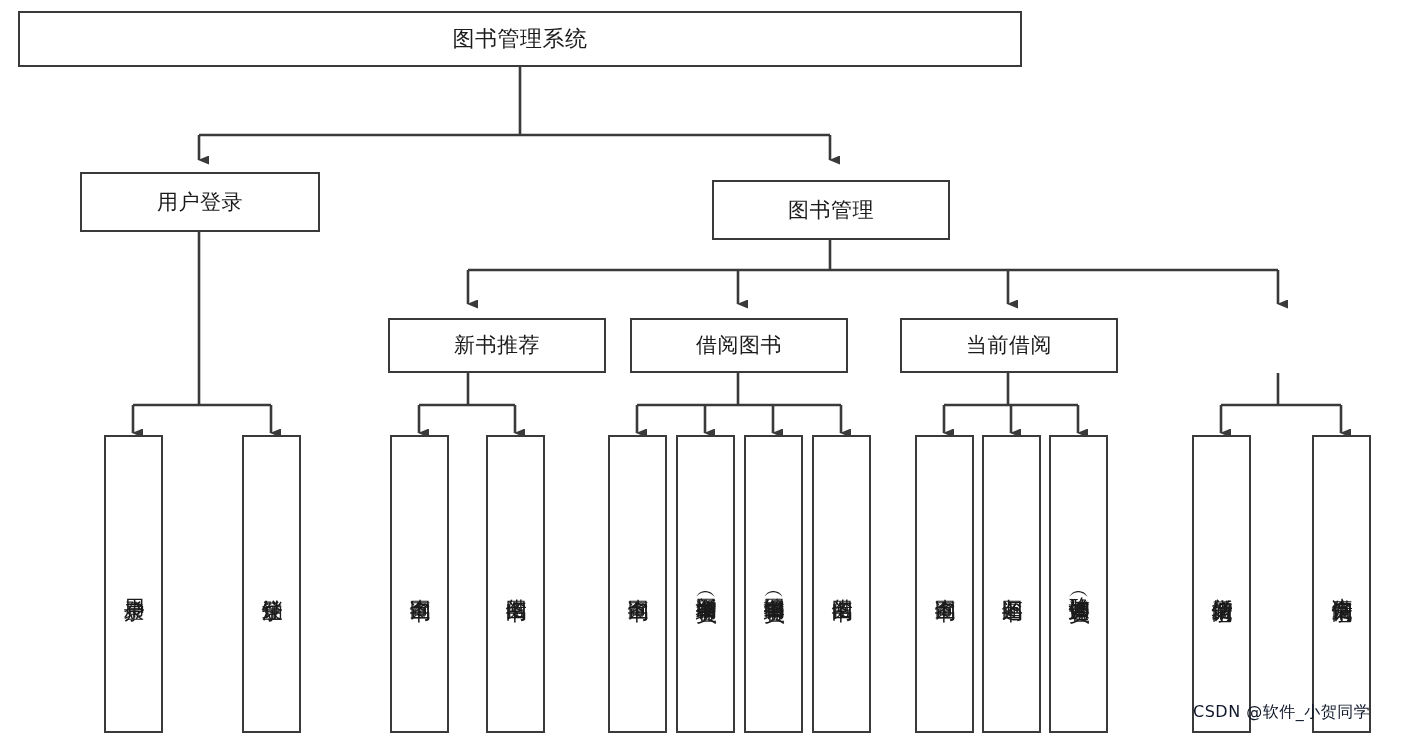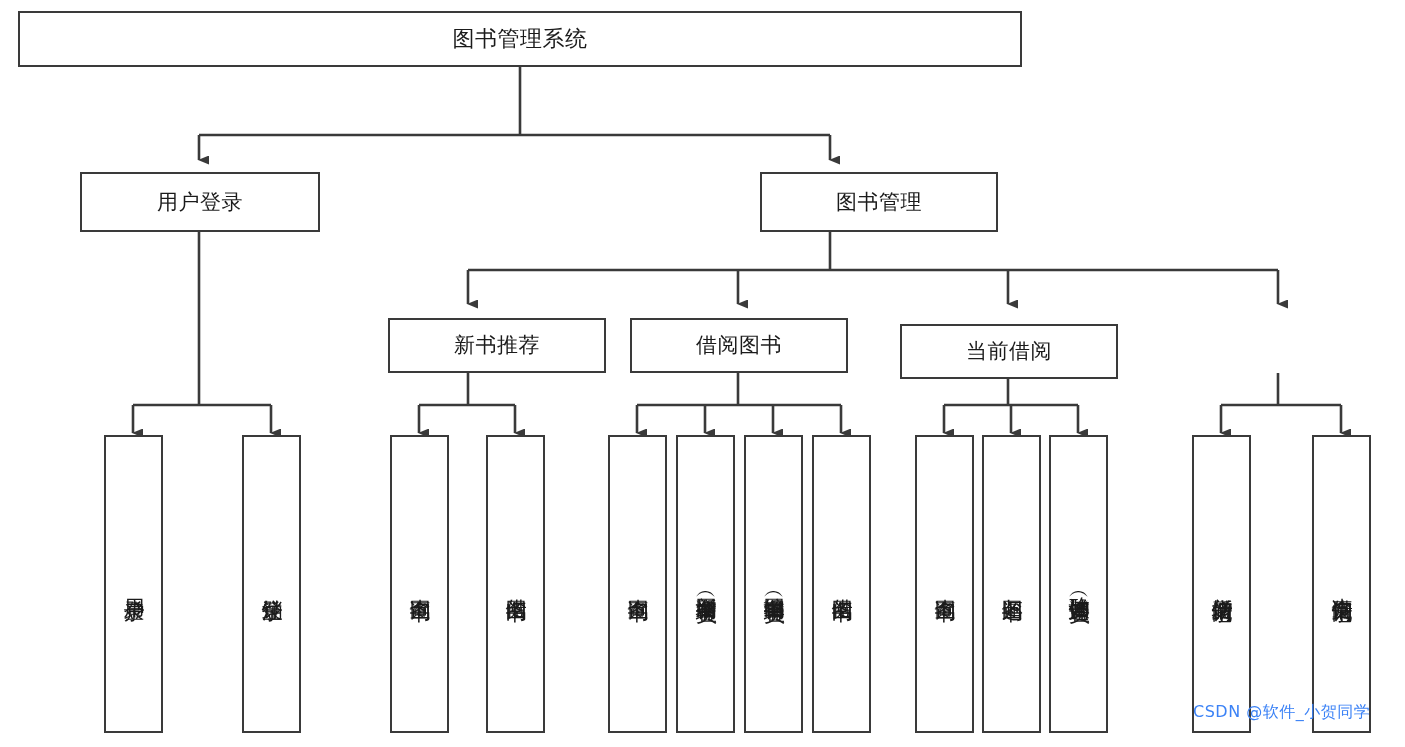--- a/index.html
+++ b/index.html
@@ -60,21 +60,21 @@
     font-size: 21px;
     line-height: 1.32;
     letter-spacing: 1px;
     max-height: 290px;
   }
   .watermark {
     position: absolute;
     left: 1193px;
     top: 702px;
     font-size: 16px;
-    color: #3b82f6;
+    color: #0f172a;
     white-space: nowrap;
     letter-spacing: 0.5px;
   }
 </style>
 </head>
 <body>
 
 <div id="diagram-root">
 
   <svg class="edges" viewBox="0 0 1405 747" xmlns="http://www.w3.org/2000/svg">
@@ -128,31 +128,31 @@
     </g>
   </svg>
 
   <div class="node root horizontal" style="left:18px; top:11px; width:1004px; height:56px;">
     <span class="node-label">图书管理系统</span>
   </div>
 
   <div class="node horizontal" style="left:80px; top:172px; width:240px; height:60px;">
     <span class="node-label">用户登录</span>
   </div>
-  <div class="node horizontal" style="left:712px; top:172px; width:238px; height:60px;margin-left:48px;">
+  <div class="node horizontal" style="left:712px; top:180px; width:238px; height:60px;">
     <span class="node-label">图书管理</span>
   </div>
 
   <div class="node horizontal" style="left:360px; top:318px; width:218px; height:55px;margin-left:28px;">
     <span class="node-label">新书推荐</span>
   </div>
   <div class="node horizontal" style="left:630px; top:318px; width:218px; height:55px;">
     <span class="node-label">借阅图书</span>
   </div>
-  <div class="node horizontal" style="left:900px; top:318px; width:218px; height:55px;margin-top:6px;">
+  <div class="node horizontal" style="left:900px; top:318px; width:218px; height:55px;">
     <span class="node-label">当前借阅</span>
   </div>
 
   <div class="node vertical" style="left:104px; top:435px; width:59px; height:298px;">
     <span class="node-label">用户登录</span>
   </div>
   <div class="node vertical" style="left:242px; top:435px; width:59px; height:298px;">
     <span class="node-label">注销登录</span>
   </div>
 

